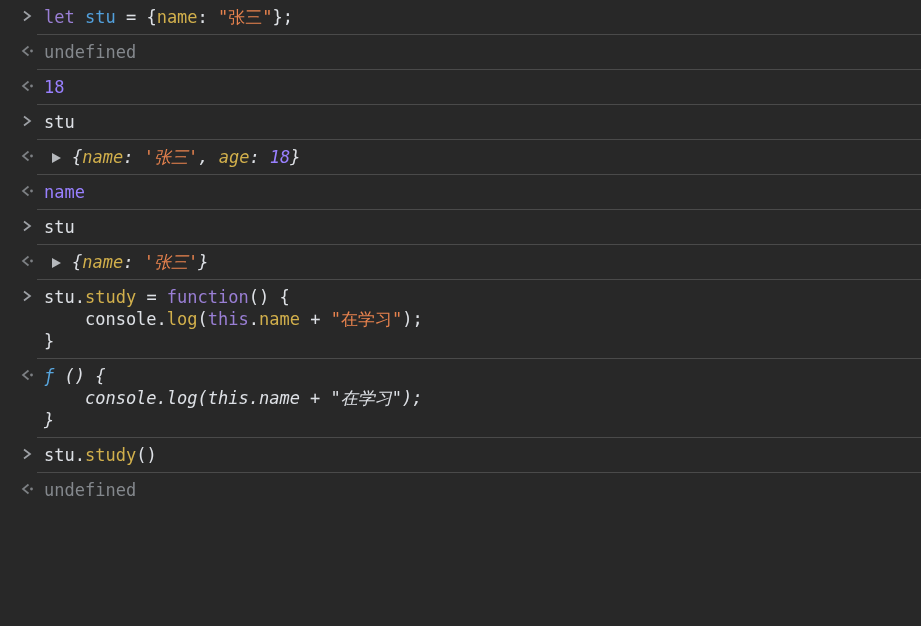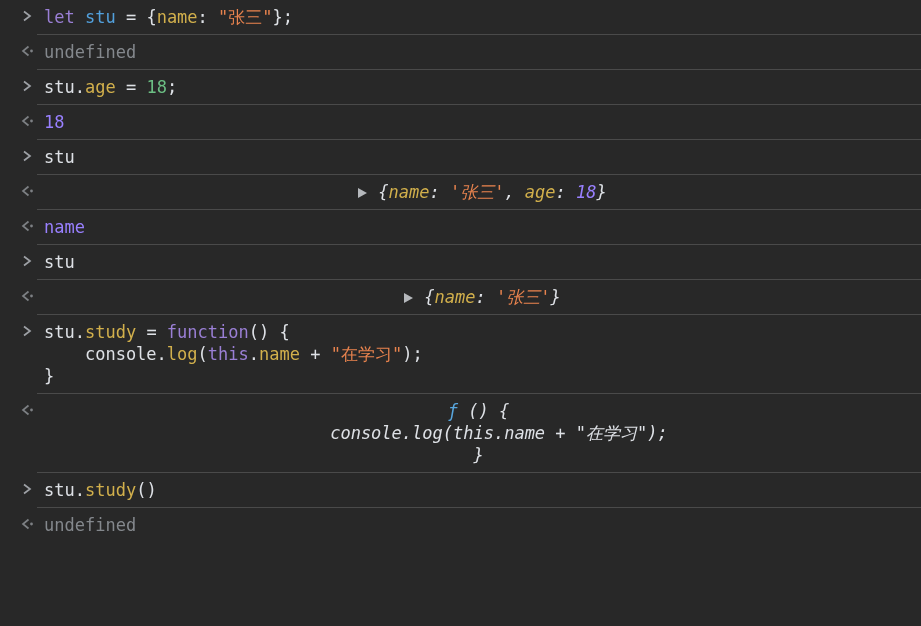--- a/index.html
+++ b/index.html
@@ -32,21 +32,21 @@
   }
   .entry .icon {
     position: absolute;
     left: 19px;
     top: 8px;
     width: 16px;
     height: 16px;
     display: block;
   }
   .icon svg { display: block; }
-  .italic .inner { font-style: italic; text-align: center; }
+  .italic .inner { font-style: italic; }
   .tri {
     display: inline-block;
     width: 0;
     height: 0;
     border-left: 9px solid #b5b8bc;
     border-top: 5px solid transparent;
     border-bottom: 5px solid transparent;
     margin: 0 11px 0 8px;
   }
   .line { min-height: 22px; }
@@ -64,28 +64,20 @@
       <div class="inner"><div class="line"><span style="color: rgb(154, 127, 213);">let</span><span style="color: rgb(222, 225, 230);"> </span><span style="color: rgb(82, 160, 220);">stu</span><span style="color: rgb(222, 225, 230);"> = {</span><span style="color: rgb(210, 176, 76);">name</span><span style="color: rgb(222, 225, 230);">: </span><span style="color: rgb(232, 131, 78);">"张三"</span><span style="color: rgb(222, 225, 230);">};</span></div></div>
     </div>
     <div class="entry">
       <span class="icon">
         <svg width="16" height="16" viewBox="0 0 16 16">
           <path d="M9.5 3.5 L4 8 L9.5 12.5" fill="none" stroke="#7d8084" stroke-width="1.7"></path>
           <circle cx="12.5" cy="8" r="1.4" fill="#7d8084"></circle>
         </svg>
       </span>
       <div class="inner"><div class="line"><span style="color: rgb(132, 136, 141);">undefined</span></div></div>
-    </div>
-    <div class="entry">
-      <span class="icon">
-        <svg width="16" height="16" viewBox="0 0 16 16">
-          <path d="M5 3.5 L11 8 L5 12.5" fill="none" stroke="#9ea1a6" stroke-width="1.7"></path>
-        </svg>
-      </span>
-      <div class="inner"><div class="line"><span style="color: rgb(222, 225, 230);">stu.</span><span style="color: rgb(210, 176, 76);">age</span><span style="color: rgb(222, 225, 230);"> = </span><span style="color: rgb(108, 191, 132);">18</span><span style="color: rgb(222, 225, 230);">;</span></div></div>
     </div>
     <div class="entry">
       <span class="icon">
         <svg width="16" height="16" viewBox="0 0 16 16">
           <path d="M9.5 3.5 L4 8 L9.5 12.5" fill="none" stroke="#7d8084" stroke-width="1.7"></path>
           <circle cx="12.5" cy="8" r="1.4" fill="#7d8084"></circle>
         </svg>
       </span>
       <div class="inner"><div class="line"><span style="color: rgb(153, 128, 255);">18</span></div></div>
     </div>

